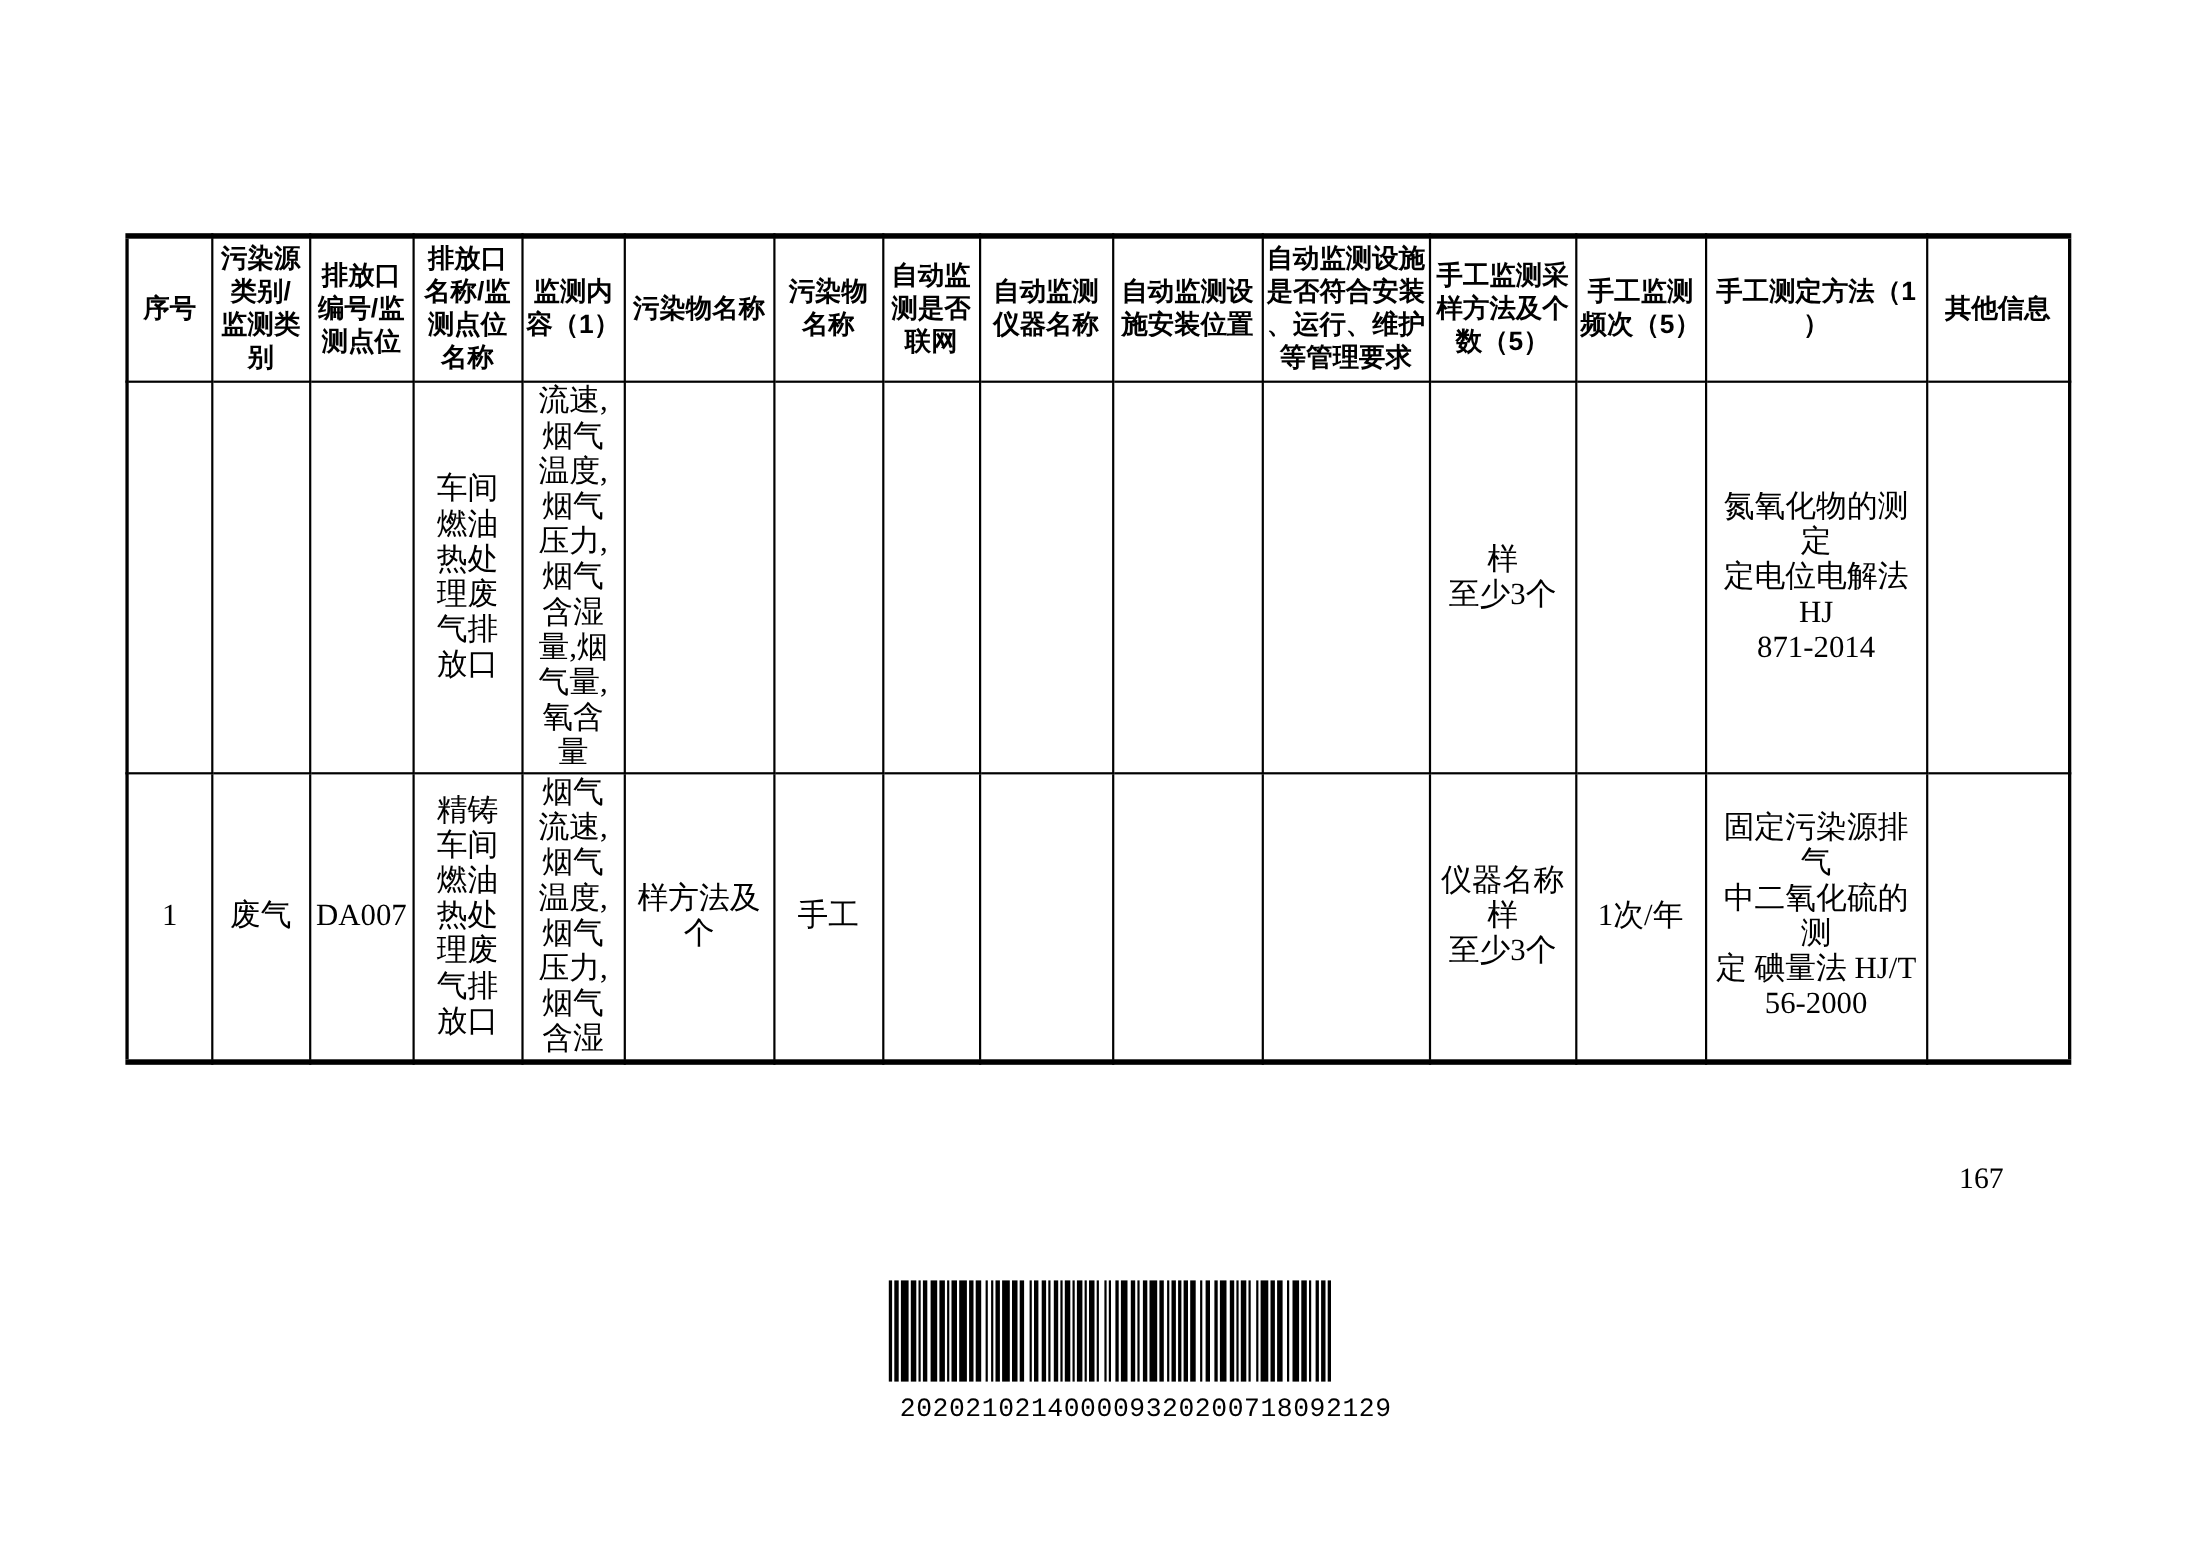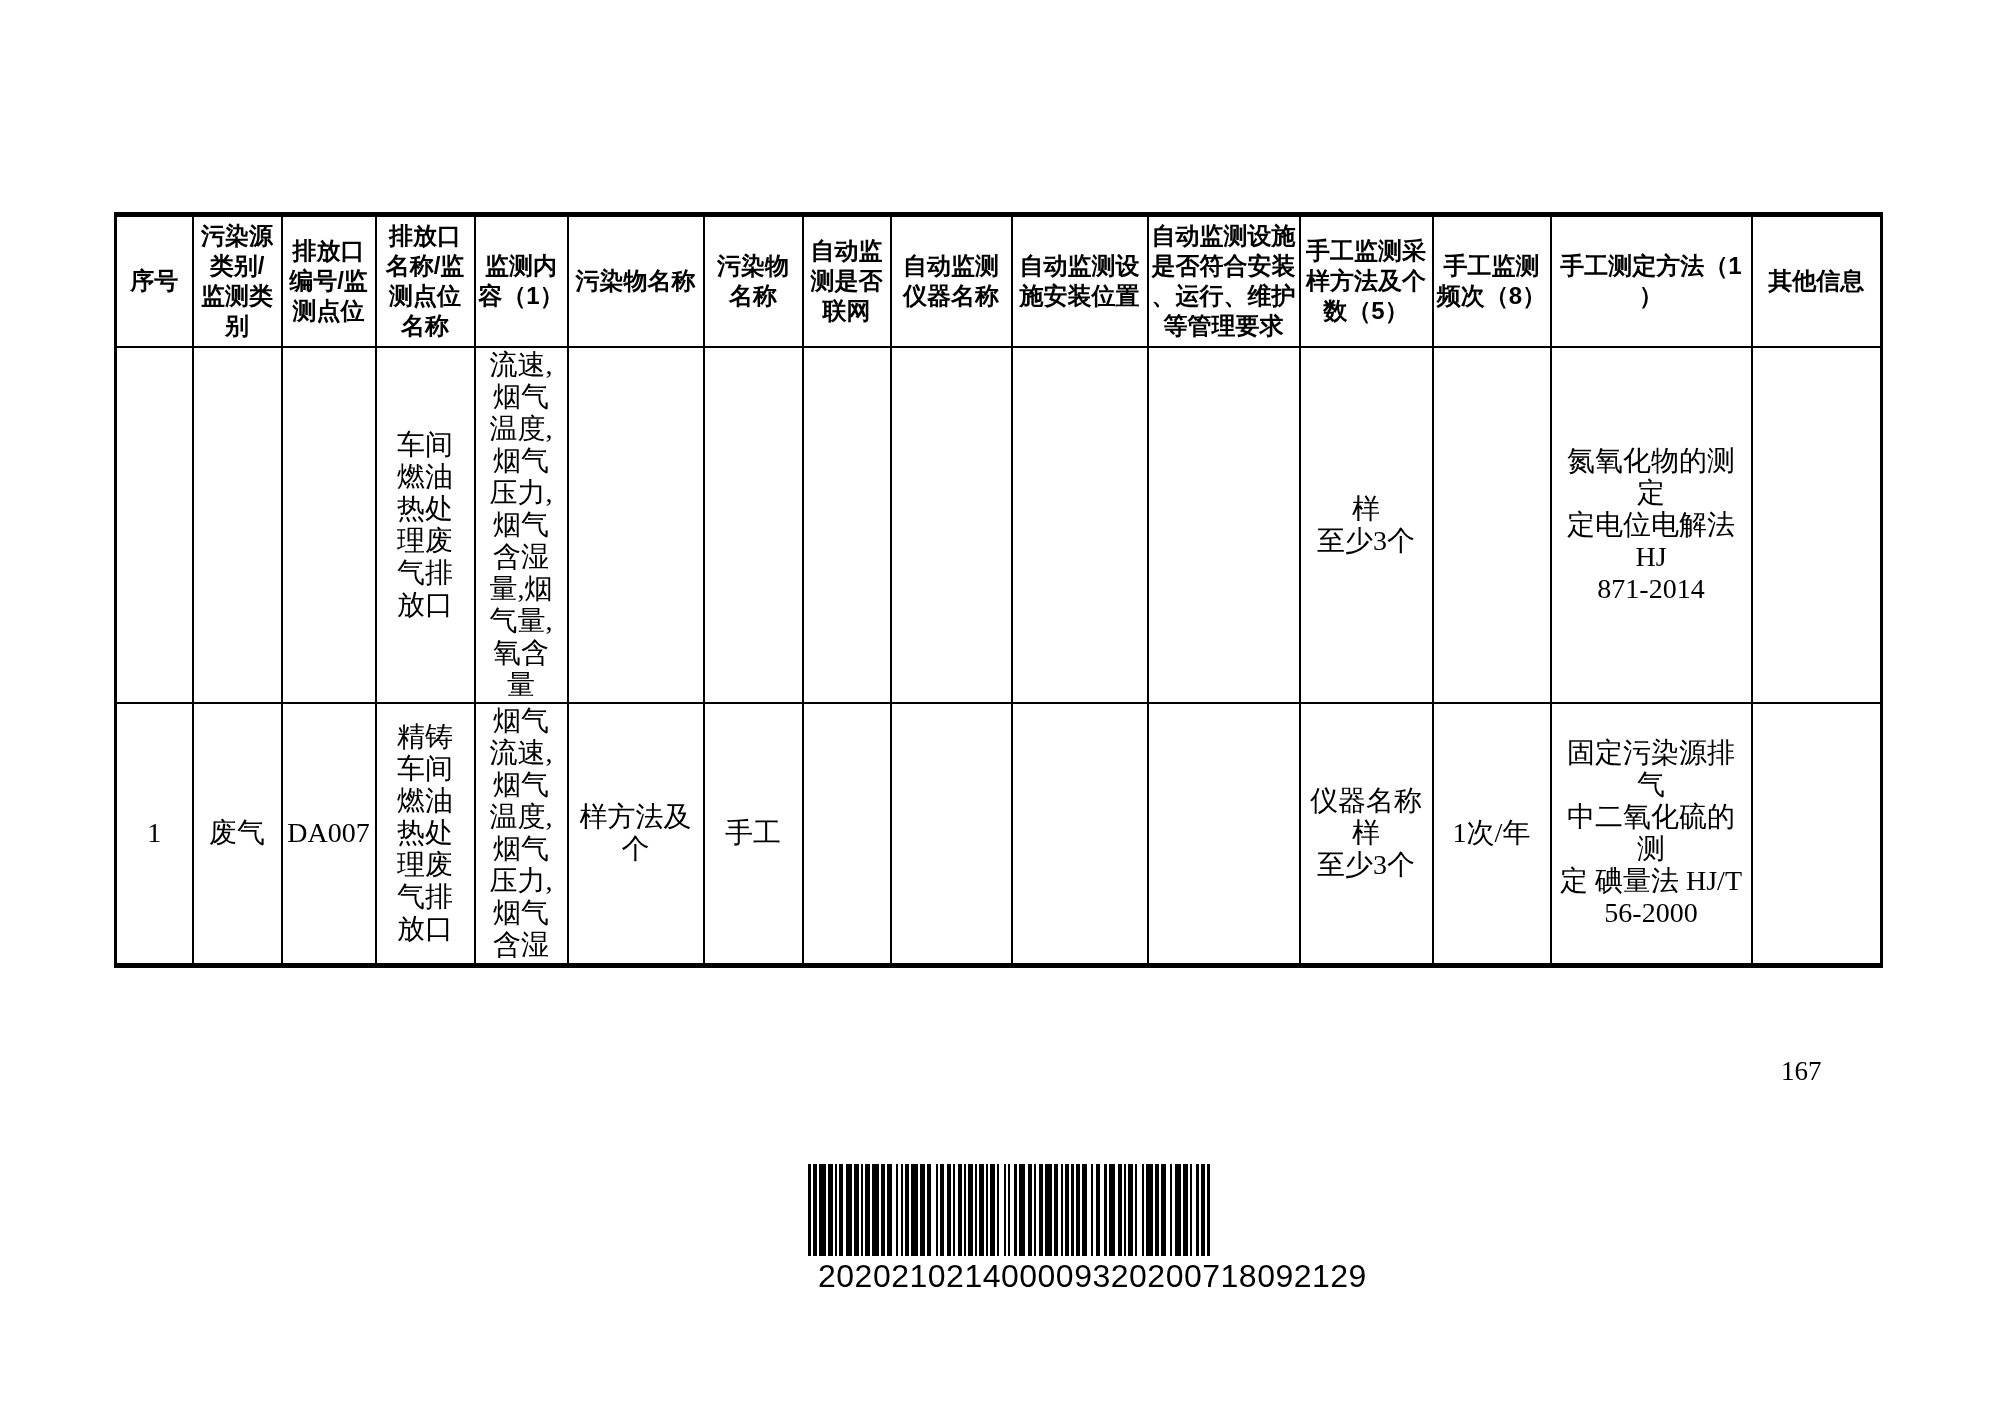--- a/index.html
+++ b/index.html
@@ -63,23 +63,23 @@
   }
   .barcode-bars {
     display: flex;
     justify-content: center;
     align-items: stretch;
     height: 92px;
   }
   .barcode-bars .bar { background: #000; height: 100%; flex: none; }
   .barcode-bars .gap { background: transparent; height: 100%; flex: none; }
   .barcode-value {
-    margin-top: 2px;
-    font-family: Liberation Sans, sans-serif;
-    font-size: 32px;
+    margin-top: 12px;
+    font-family: Liberation Mono, monospace;
+    font-size: 24px;
     letter-spacing: 0.5px;
     white-space: nowrap;
   }
 </style>
 </head>
 <body>
 
 <div class="page">
 
   <table class="monitoring">
@@ -126,21 +126,21 @@
         <th>自动监测设
 施安装位置</th>
         <th>自动监测设施
 是否符合安装
 、运行、维护
 等管理要求</th>
         <th>手工监测采
 样方法及个
 数（5）</th>
         <th>手工监测
-频次（8）</th>
+频次（5）</th>
         <th>手工测定方法（1
 ）</th>
         <th>其他信息</th>
       </tr>
     </thead>
     <tbody>
       <tr class="row-cont">
         <td></td>
         <td></td>
         <td></td>

